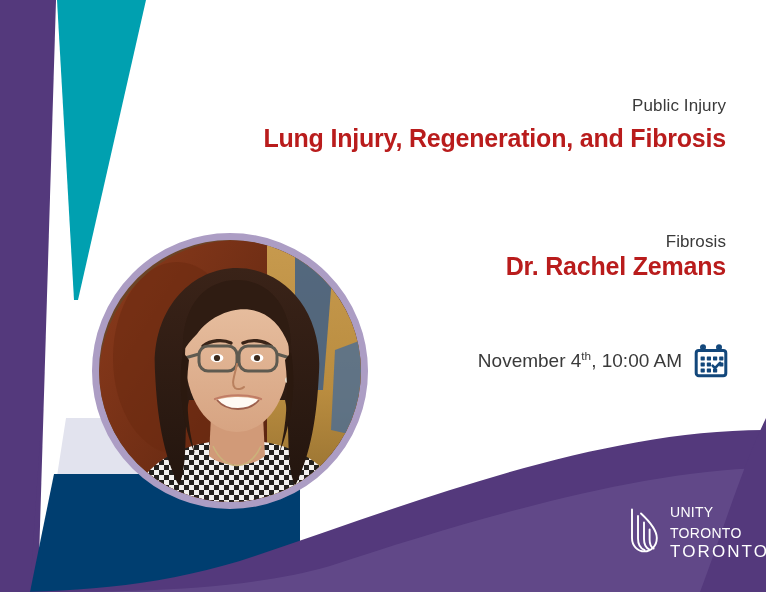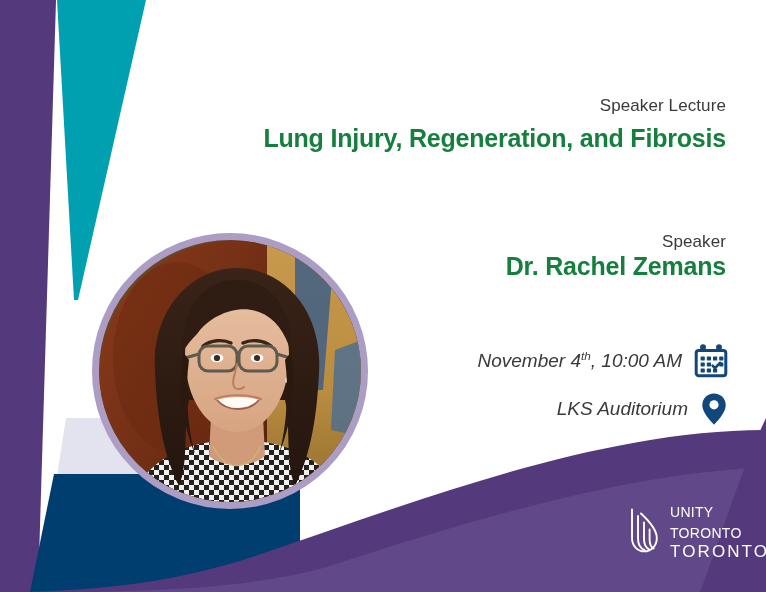--- a/index.html
+++ b/index.html
@@ -32,21 +32,21 @@
     text-align: right;
   }
   .eyebrow {
     color: #3a3a3a;
     font-size: 17px;
     font-weight: 400;
     letter-spacing: 0.1px;
     line-height: 1.2;
   }
   .headline {
-    color: #15803d;
+    color: #b91c1c;
     font-weight: bold;
     letter-spacing: -0.2px;
     line-height: 1.15;
     white-space: nowrap;
   }
   #lecture-block { top: 96px; }
   #lecture-block .headline { font-size: 25px; margin-top: 8px; }
 
   #speaker-block { top: 232px; }
   #speaker-block .headline { font-size: 25px; margin-top: 0; }
@@ -58,21 +58,20 @@
     display: flex;
     align-items: center;
     justify-content: flex-end;
     gap: 12px;
   }
   .detail-text {
     color: #3a3a3a;
     font-size: 19px;
     font-weight: 400;
     white-space: nowrap;
-    font-style: italic;
   }
   .detail-text sup {
     font-size: 0.62em;
     vertical-align: super;
     line-height: 0;
   }
   #date-row { top: 344px; }
   #location-row { top: 392px; }
   .detail-icon {
     width: 34px;
@@ -234,26 +233,26 @@
           <circle cx="189" cy="140" r="3" fill="#e8e2d2"></circle>
 
           <path d="M84,112 C78,146 84,186 96,214 C88,186 86,148 90,120 Z" fill="#2b190f"></path>
           <path d="M192,112 C198,146 192,186 180,214 C188,186 190,148 186,120 Z" fill="#2b190f"></path>
         </g>
       </svg>
     </div>
   </div>
 
   <div id="lecture-block" class="text-col">
-    <div class="eyebrow">Speaker Lecture</div>
+    <div class="eyebrow">Public Injury</div>
     <div class="headline">Lung Injury, Regeneration, and Fibrosis</div>
   </div>
 
   <div id="speaker-block" class="text-col">
-    <div class="eyebrow">Speaker</div>
+    <div class="eyebrow">Fibrosis</div>
     <div class="headline">Dr. Rachel Zemans</div>
   </div>
 
   <div id="date-row" class="detail-row">
     <div class="detail-text">
       <span>November 4</span><sup>th</sup><span>, 10:00 AM</span>
     </div>
     <svg class="detail-icon" viewBox="0 0 34 34" aria-hidden="true">
       <path d="M9,3 v3 M25,3 v3" stroke="#12477B" stroke-width="2.6" stroke-linecap="round" fill="none"></path>
       <circle cx="9" cy="3.2" r="2.1" fill="none" stroke="#12477B" stroke-width="1.8"></circle>
@@ -268,28 +267,20 @@
         <rect x="12.8" y="18.4" width="4.2" height="4" rx="0.6"></rect>
         <rect x="25.2" y="18.4" width="4.2" height="4" rx="0.6"></rect>
         <rect x="6.6" y="24.4" width="4.2" height="4" rx="0.6"></rect>
         <rect x="12.8" y="24.4" width="4.2" height="4" rx="0.6"></rect>
         <rect x="19.0" y="24.4" width="4.2" height="4" rx="0.6"></rect>
       </g>
       <path d="M18.6,21.6 l2.4,2.6 l5.0,-5.4" fill="none" stroke="#12477B" stroke-width="2.6" stroke-linecap="round" stroke-linejoin="round"></path>
     </svg>
   </div>
 
-  <div id="location-row" class="detail-row">
-    <div class="detail-text">LKS Auditorium</div>
-    <svg class="detail-icon" viewBox="0 0 28 34" aria-hidden="true">
-      <path d="M14,1.6 C7.4,1.6 2.3,6.7 2.3,13.2 C2.3,21.6 14,32.6 14,32.6
-               C14,32.6 25.7,21.6 25.7,13.2 C25.7,6.7 20.6,1.6 14,1.6 Z" fill="#12477B"></path>
-      <circle cx="14" cy="12.8" r="4.6" fill="#ffffff"></circle>
-    </svg>
-  </div>
 
   <div id="logo">
     <svg class="mark" viewBox="0 0 33 47" aria-hidden="true">
       <g fill="none" stroke="#ffffff" stroke-width="1.9" stroke-linejoin="round" stroke-linecap="round">
         <path d="M4.0,2.5 L4.0,31.0 C4.0,38.6 9.4,44.4 16.4,44.4
                  C23.4,44.4 28.8,38.6 28.8,31.0 C28.8,22.0 20.0,13.0 13.0,6.5"></path>
         <path d="M10.0,9.0 L10.0,31.5 C10.0,37.5 12.8,41.6 16.6,43.2"></path>
         <path d="M16.0,15.5 L16.0,32.0 C16.0,37.2 18.2,41.0 21.4,42.6"></path>
         <path d="M21.6,22.5 L21.6,32.4 C21.6,37.0 23.2,40.0 25.6,41.4"></path>
       </g>

